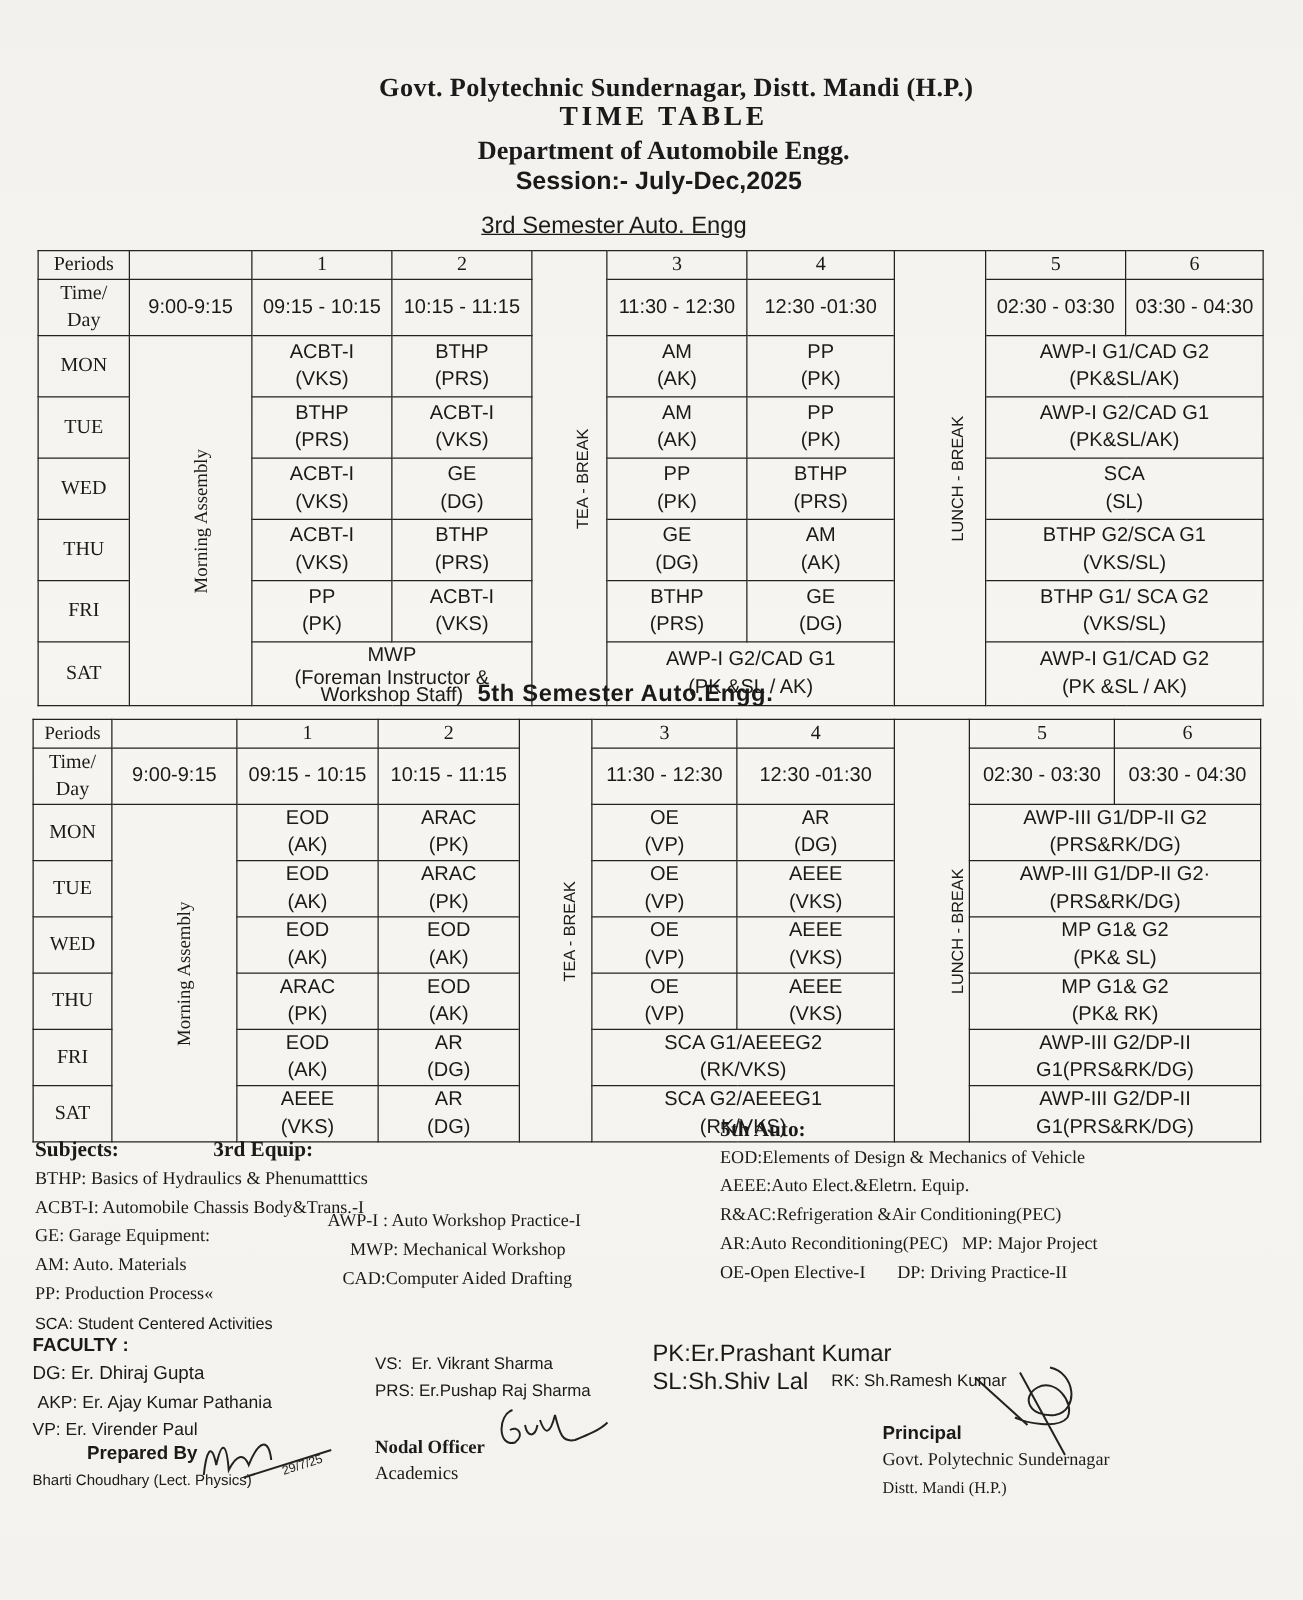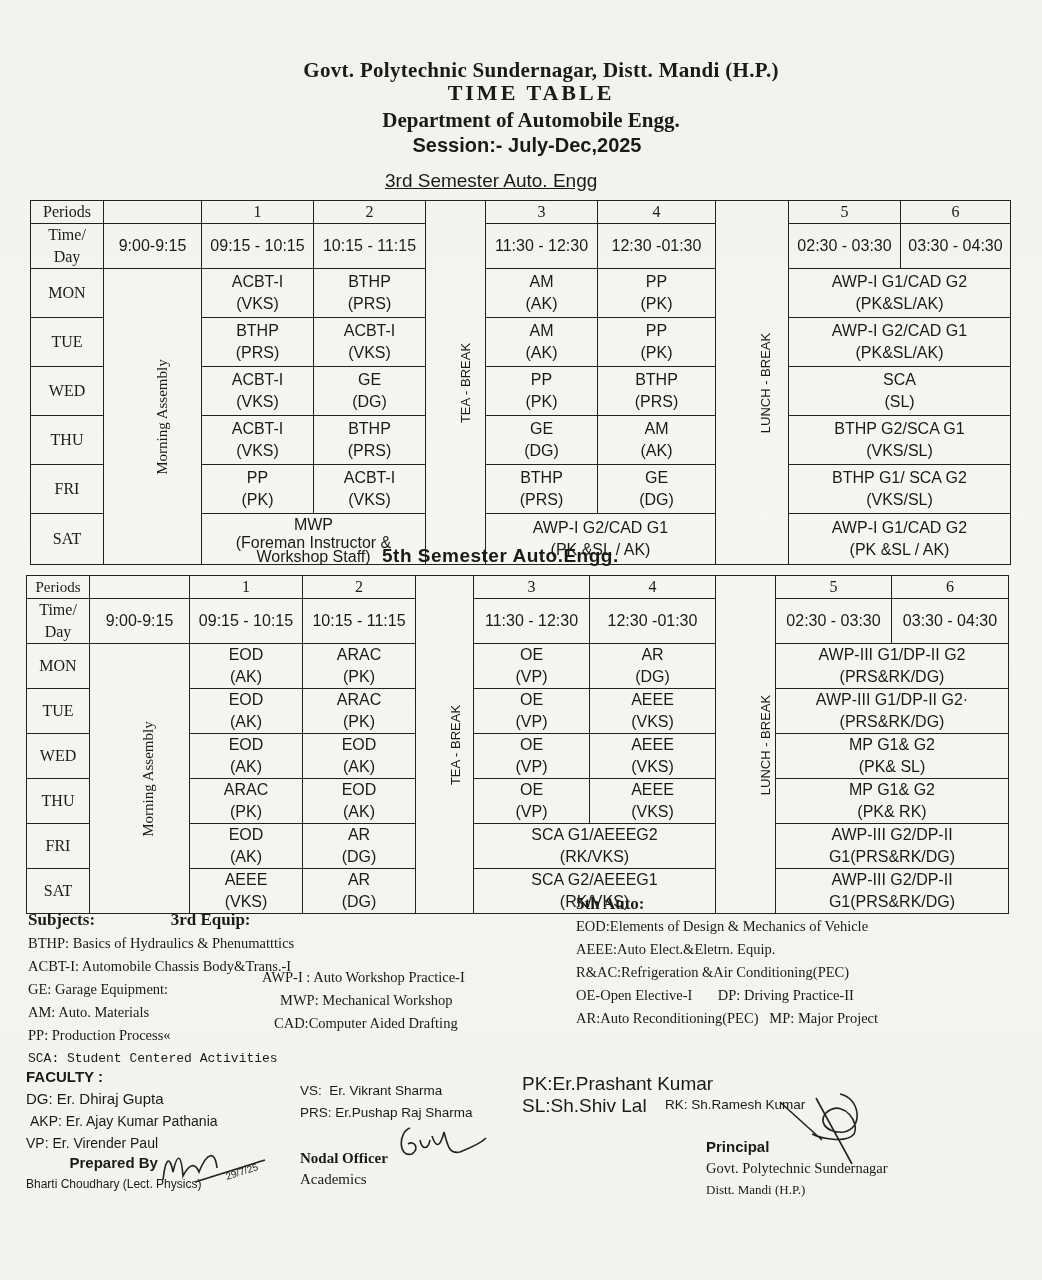--- a/index.html
+++ b/index.html
@@ -233,34 +233,34 @@
   <div class="legend" style="left:28px;top:908px;">
     <div style="height:24px;">
       <span class="leg-head">Subjects:</span>
       <span class="leg-head" style="margin-left:72px;">3rd Equip:</span>
     </div>
     <div>BTHP: Basics of Hydraulics &amp; Phenumatttics</div>
     <div>ACBT-I: Automobile Chassis Body&amp;Trans.-I</div>
     <div>GE: Garage Equipment:</div>
     <div>AM: Auto. Materials</div>
     <div>PP: Production Process«</div>
-    <div class="sans" style="font-size:13px;font-family:Liberation Mono, monospace;">SCA: Student Centered Activities</div>
+    <div class="sans" style="font-size:13px;">SCA: Student Centered Activities</div>
   </div>
   <div class="legend" style="left:262px;top:966px;">
     <div>AWP-I : Auto Workshop Practice-I</div>
     <div style="padding-left:18px;">MWP: Mechanical Workshop</div>
     <div style="padding-left:12px;">CAD:Computer Aided Drafting</div>
   </div>
   <div class="legend" style="left:576px;top:892px;">
     <div class="leg-head">5th Auto:</div>
     <div>EOD:Elements of Design &amp; Mechanics of Vehicle</div>
     <div>AEEE:Auto Elect.&amp;Eletrn. Equip.</div>
     <div>R&amp;AC:Refrigeration &amp;Air Conditioning(PEC)</div>
+    <div style="white-space:pre">AR:Auto Reconditioning(PEC)   MP: Major Project</div>
     <div style="white-space:pre">OE-Open Elective-I       DP: Driving Practice-II</div>
-    <div style="white-space:pre">AR:Auto Reconditioning(PEC)   MP: Major Project</div>
   </div>
 
   <div class="faculty" style="left:26px;top:1066px;">
     <div style="font-weight:bold;font-size:15px;">FACULTY :</div>
     <div style="font-size:15px;">DG: Er. Dhiraj Gupta</div>
     <div style="padding-left:4px;">AKP: Er. Ajay Kumar Pathania</div>
     <div>VP: Er. Virender Paul</div>
   </div>
   <div class="faculty" style="left:300px;top:1080px;font-size:13.5px;">
     <div style="white-space:pre">VS:  Er. Vikrant Sharma</div>

